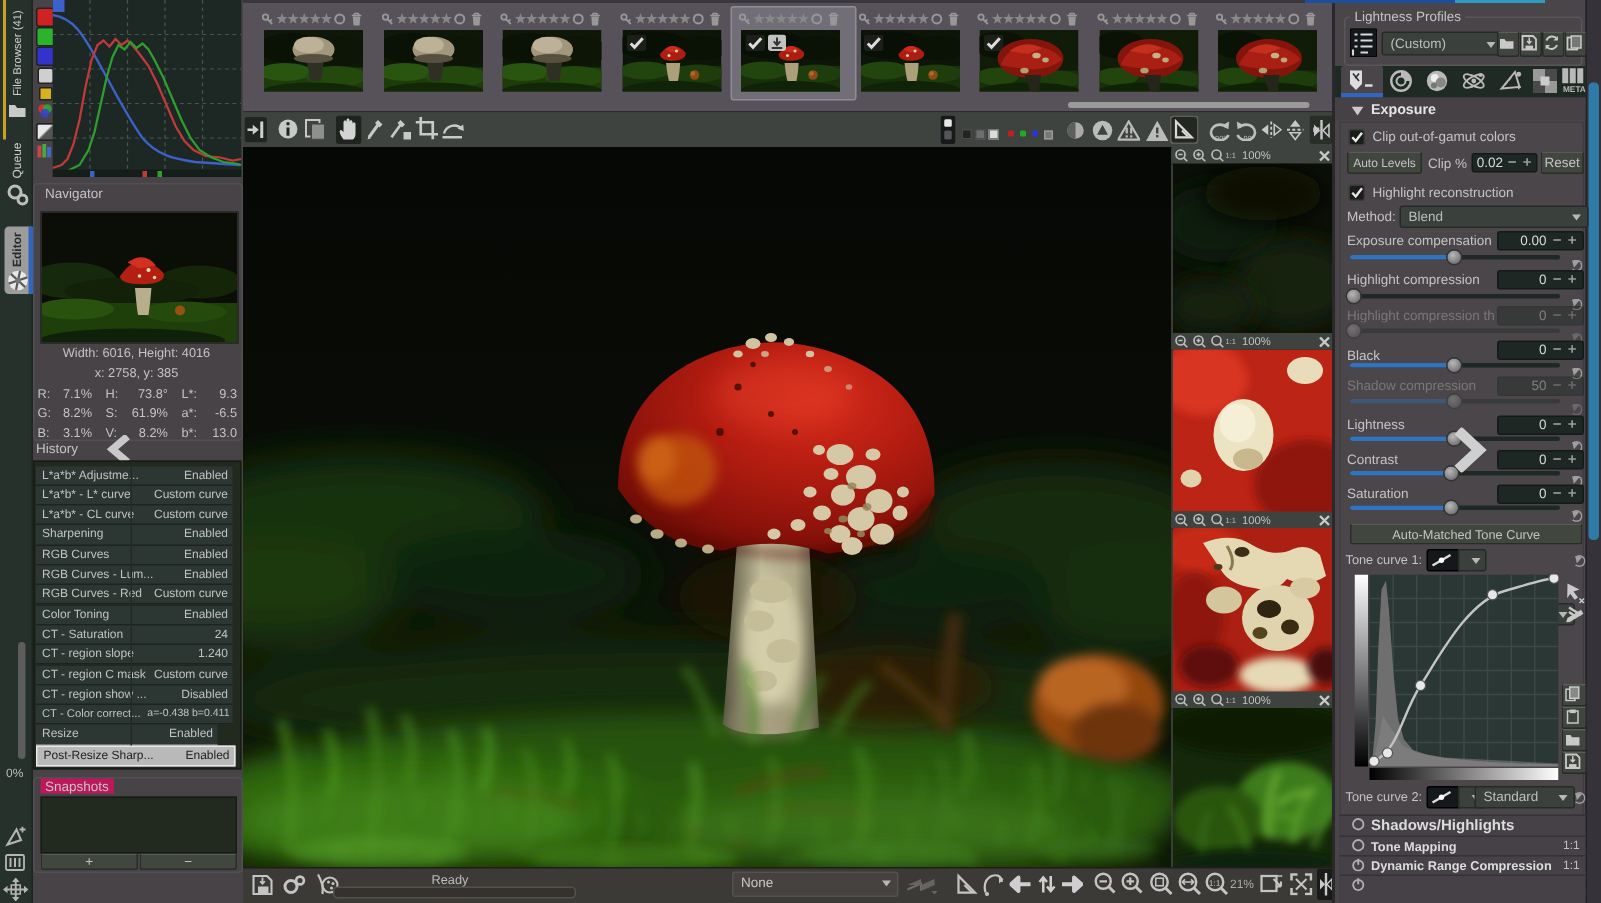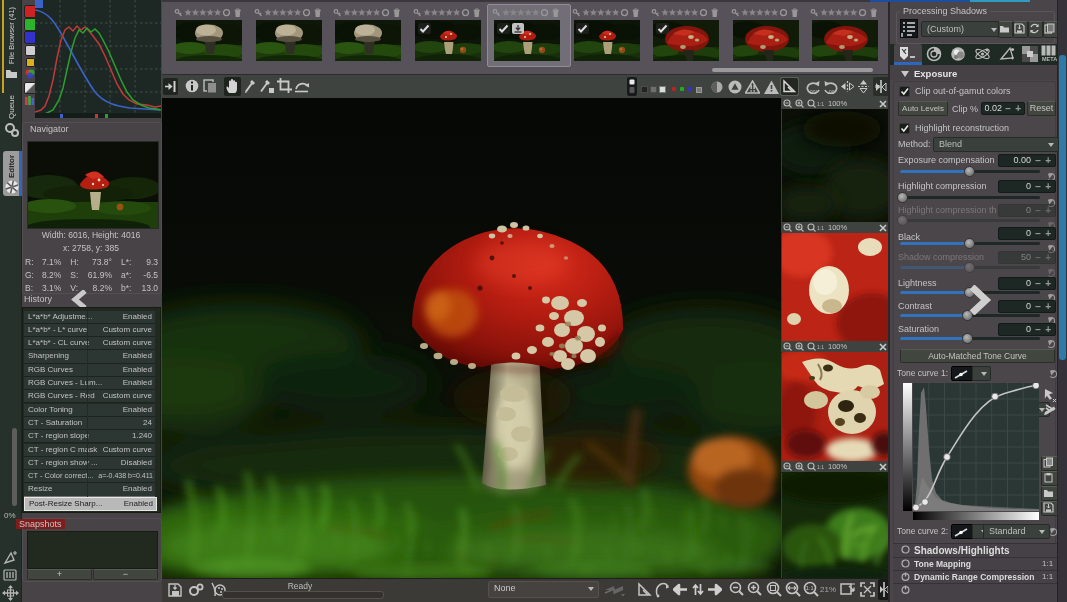--- a/index.html
+++ b/index.html
@@ -212,31 +212,31 @@
         <span style="position:absolute;right:3px;">Custom curve</span>
       </div>
 <div class="abs" style="left:24px;top:456.8px;width:131px;height:12.2px;background:#2c3733;border-bottom:1px solid #1d241f;font-size:8px;color:#c2c2c2;line-height:12px;">
         <span style="position:absolute;left:4px;">CT - region show ...</span>
         <span style="position:absolute;right:3px;">Disabled</span>
       </div>
 <div class="abs" style="left:24px;top:470.1px;width:131px;height:12.2px;background:#2c3733;border-bottom:1px solid #1d241f;font-size:8px;color:#c2c2c2;line-height:12px;">
         <span style="position:absolute;left:4px;font-size:7.5px;">CT - Color correct...</span>
         <span style="position:absolute;right:2px;font-size:7px;">a=-0.438 b=0.411</span>
       </div>
-<div class="abs" style="left:24px;top:483.4px;width:131px;height:12.2px;background:#2c3733;border-bottom:6px solid #737373;font-size:8px;color:#c2c2c2;line-height:12px;">
+<div class="abs" style="left:24px;top:483.4px;width:121px;height:12.2px;background:#2c3733;border-bottom:6px solid #737373;font-size:8px;color:#c2c2c2;line-height:12px;">
         <span style="position:absolute;left:4px;">Resize</span>
         <span style="position:absolute;right:3px;">Enabled</span>
       </div>
 <div class="abs" style="left:24px;top:496.7px;width:131px;height:12.2px;background:#b9b9b9;border:1px solid #e8e8e8;font-size:8px;color:#222;line-height:12px;">
         <span style="position:absolute;left:4px;">Post-Resize Sharp...</span>
         <span style="position:absolute;right:3px;">Enabled</span>
       </div>
 </div>
  <div class="abs" style="left:22px;top:518px;width:138px;height:62px;border:1px solid #535053;border-radius:3px;"></div>
- <div class="abs lbl" style="left:16px;top:519px;background:#7f1d1d;padding:0 3px;text-align:center;">Snapshots</div>
+ <div class="abs lbl" style="left:27px;top:519px;background:#be185d;padding:0 3px;text-align:center;">Snapshots</div>
  <div class="abs" style="left:27px;top:531px;width:129px;height:36px;background:#22291f;border:1px solid #171c15;"></div>
  <div class="abs btn" style="left:27px;top:569px;width:63px;height:9px;line-height:8px;">+</div>
  <div class="abs btn" style="left:93px;top:569px;width:63px;height:9px;line-height:8px;">−</div>
 </div>
 
 <div id="filmstrip">
 <div class="abs" style="left:162px;top:0;width:728px;height:74px;background:#57525a;border-bottom:1px solid #2e2b30;"></div>
 <div class="abs" style="left:162px;top:0;width:728px;height:2px;background:#3a373c;"></div>
 <div class="abs" style="left:487px;top:4px;width:82px;height:61px;background:#726e77;border:1px solid #908d96;border-radius:2px;"></div>
 <svg class="abs" style="left:174.0px;top:8px;" width="68" height="10" viewBox="0 0 68 10">
@@ -1052,21 +1052,21 @@
 </div>
 
 <div id="rightbar">
 <div class="abs" style="left:890px;top:0;width:167px;height:602px;background:#494549;"></div>
 <div class="abs" style="left:888px;top:0;width:2px;height:602px;background:#2b282b;"></div>
 <div class="abs" style="left:870px;top:0;width:100px;height:2px;background:#1d4e9e;"></div>
 <div class="abs" style="left:970px;top:0;width:60px;height:2px;background:#2f9bc0;"></div>
 <div class="abs" style="left:1057px;top:0;width:10px;height:602px;background:#36323a;border-left:1px solid #242127;"></div>
 <div class="abs" style="left:1058.5px;top:55px;width:7px;height:305px;background:#2e7ba8;border-radius:3px;"></div>
 <div class="abs" style="left:896px;top:11px;width:157px;height:31px;border:1px solid #5a565a;border-radius:3px;"></div>
-<div class="abs lbl" style="left:900px;top:6px;background:#494549;padding:0 3px;">Processing Shadows</div>
+<div class="abs lbl" style="left:900px;top:6px;background:#494549;padding:0 3px;">Lightness Profiles</div>
 <svg class="abs" style="left:900px;top:19px;" width="18" height="19">
       <rect width="18" height="19" rx="2" fill="#15181a" stroke="#000"></rect>
 <g stroke="#d8d8d8" stroke-width="1.4">
         <path d="M3 4 h2 M7 4 h8 M3 8 h2 M7 8 h8 M3 12 h2 M7 12 h8 M7 16 h5"></path>
       </g>
 <path d="M2 14 v4" stroke="#d8d8d8" stroke-width="1.4"></path>
     </svg>
 <div class="abs dd" style="left:921px;top:21px;width:74px;height:14px;line-height:14px;">(Custom)<span class="ar" style="top:6px;"></span></div>
 <div class="abs" style="left:998px;top:21px;width:13px;height:15px;background:#40453f;border:1px solid #272b27;border-top-color:#5a5f58;border-radius:2px;"></div>
     <svg class="abs" style="left:999px;top:23px;" width="11" height="11" viewBox="0 0 11 11">

